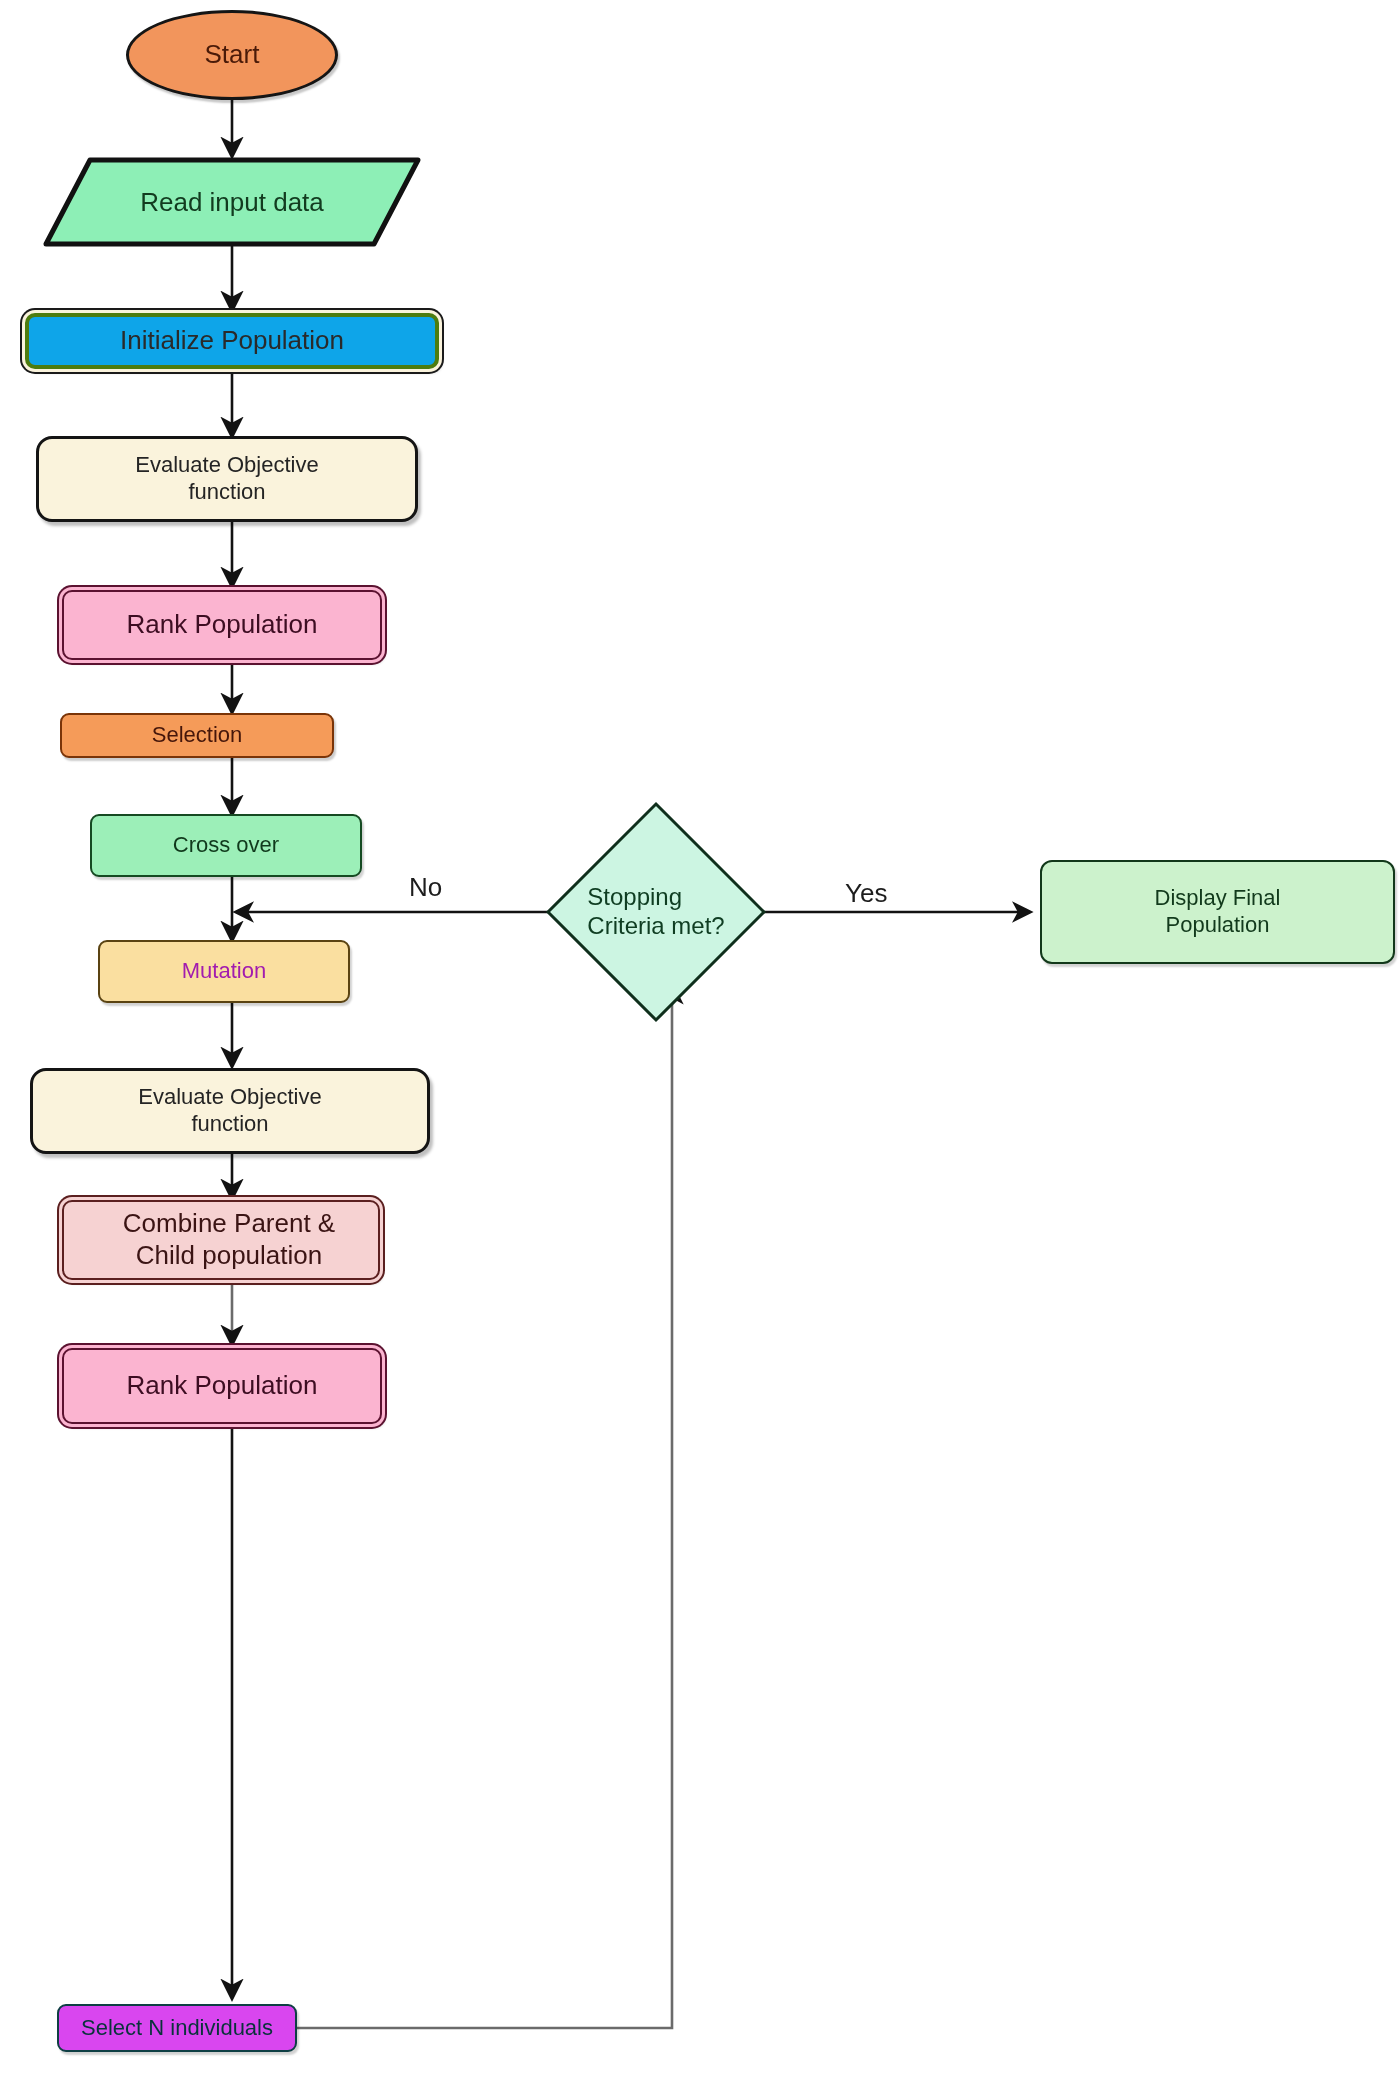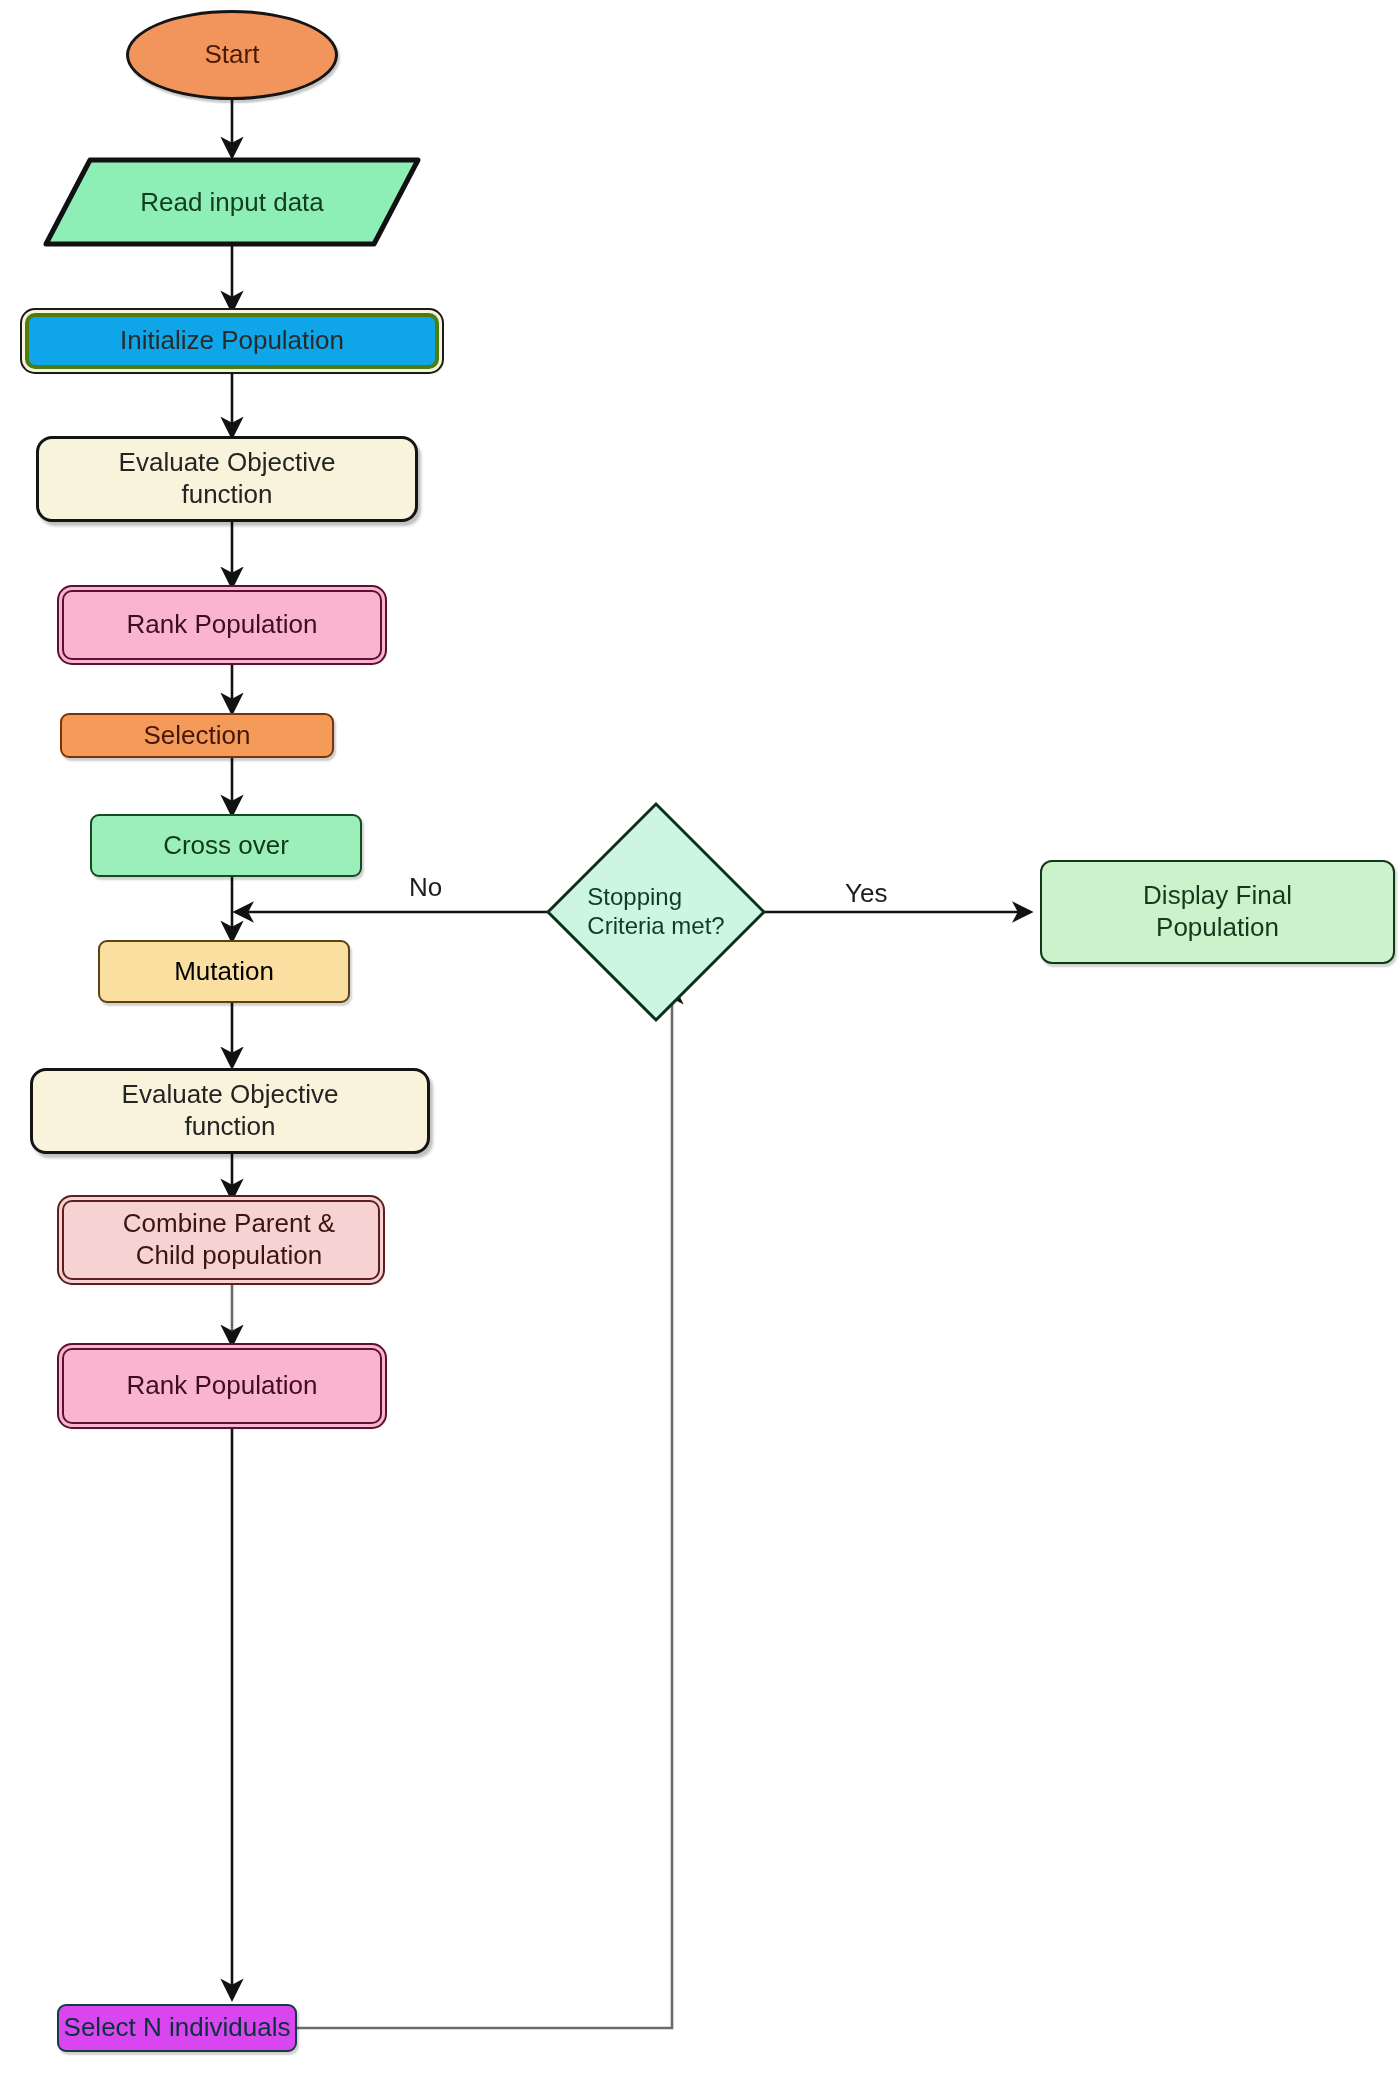--- a/index.html
+++ b/index.html
@@ -79,21 +79,21 @@
   .n-sub-rose {
     background: #F6D2D2;
     border: 2px solid #5b1f1f;
     box-shadow: 0 0 0 3px #F6D2D2, 0 0 0 5px #5b1f1f, 3px 4px 3px rgba(0,0,0,.2);
     color: #3b1414;
   }
 
   
   .n-proc {
     border-radius: 16px;
-    font-size: 26px;
+    font-size: 22px;
   }
   .n-cream {
     background: #FAF3DC;
     border: 3px solid #141414;
     color: #242424;
     box-shadow: 3px 4px 3px rgba(0,0,0,.25);
   }
   .n-orange {
     background: #F59B59;
     border: 2px solid #7a3408;
@@ -105,21 +105,21 @@
     background: #9CEFB8;
     border: 2px solid #154a22;
     border-radius: 9px;
     color: #10391c;
     box-shadow: 2px 3px 2px rgba(0,0,0,.18);
   }
   .n-gold {
     background: #FADFA0;
     border: 2px solid #5a4312;
     border-radius: 9px;
-    color: #000000;
+    color: #a21caf;
     box-shadow: 2px 3px 2px rgba(0,0,0,.18);
   }
   .n-lightgreen {
     background: #CCF2CC;
     border: 2px solid #12381a;
     border-radius: 12px;
     color: #123a1c;
     box-shadow: 2px 3px 2px rgba(0,0,0,.18);
   }
   .n-cyan {

